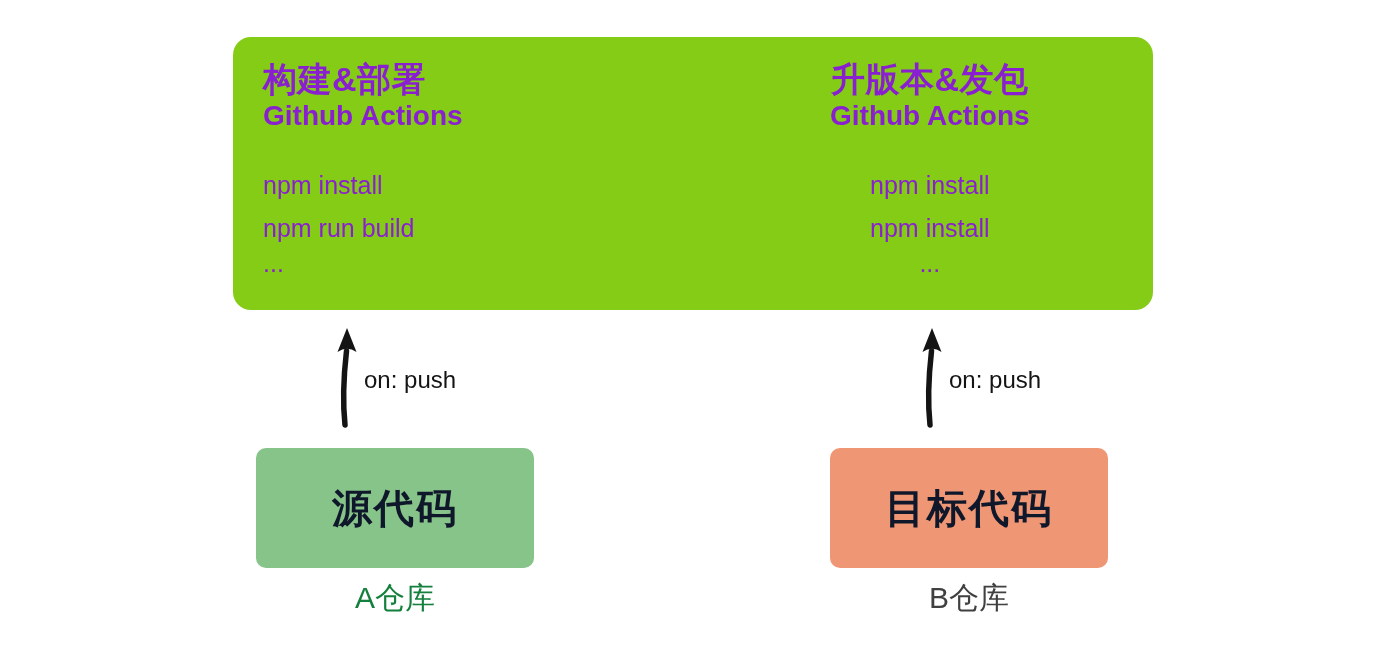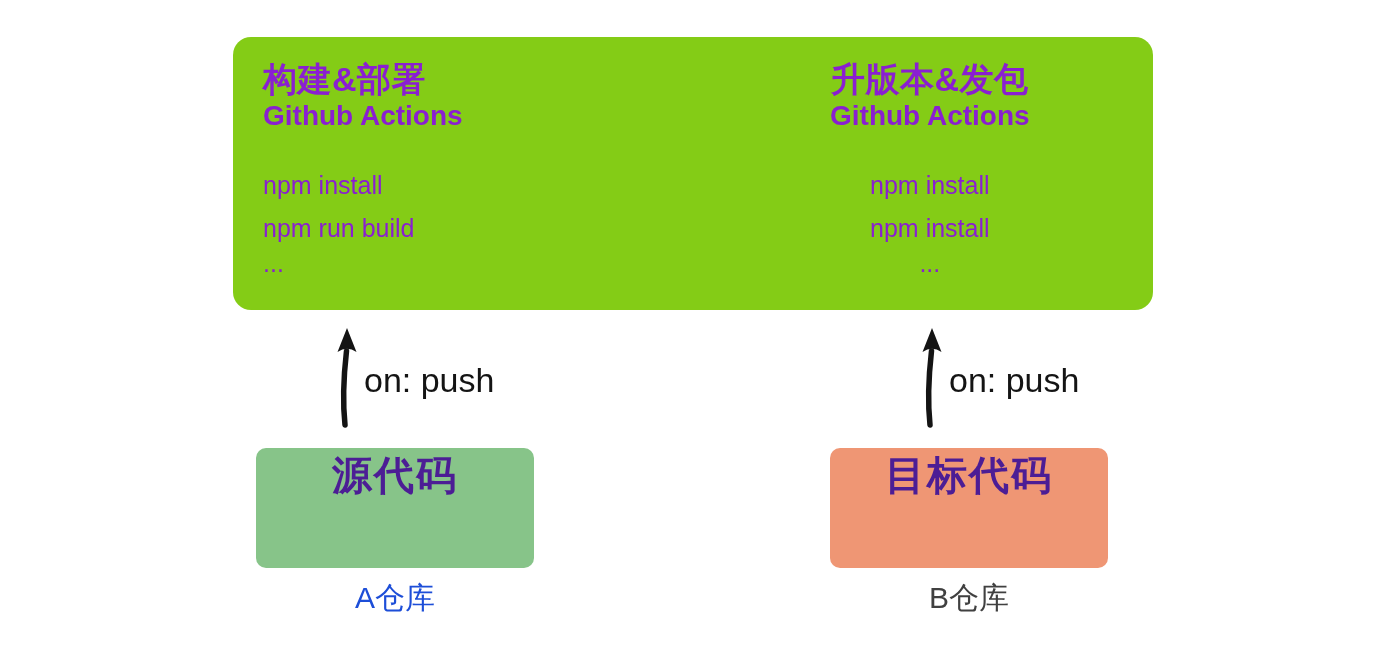--- a/index.html
+++ b/index.html
@@ -60,56 +60,57 @@
     top: 325px;
     width: 34px;
     height: 104px;
   }
   .arrow.a-left  { left: 330px; }
   .arrow.a-right { left: 915px; }
 
   .push-label {
     position: absolute;
     top: 362px;
-    font-size: 34px;
+    font-size: 24px;
     font-weight: 400;
     color: #141414;
     line-height: 36px;
     white-space: nowrap;
   }
   .push-label.p-left  { left: 364px; }
   .push-label.p-right { left: 949px; }
 
   
   .repo-box {
     position: absolute;
     top: 448px;
     width: 278px;
     height: 120px;
     border-radius: 10px;
     display: flex;
+    align-items: center;
     justify-content: center;
-    color: #4c1d95;
+    color: #0f172a;
     font-size: 40px;
     font-weight: 600;
     letter-spacing: 2px;
   }
   .repo-box.green  { left: 256px; background: #87c489; }
   .repo-box.orange { left: 830px; background: #ef9674; }
 
   .repo-caption {
     position: absolute;
     top: 580px;
     width: 278px;
     text-align: center;
     font-size: 30px;
     font-weight: 500;
     line-height: 36px;
   }
-  .repo-caption.green  { left: 256px; color: #1d4ed8; }
+  .repo-caption.green  { left: 256px; color: #15803d; }
   .repo-caption.orange { left: 830px; color: #404040; }
 </style>
 </head>
 <body>
 
 <div class="stage">
 
   <div class="panel">
 
     <div class="col left">

